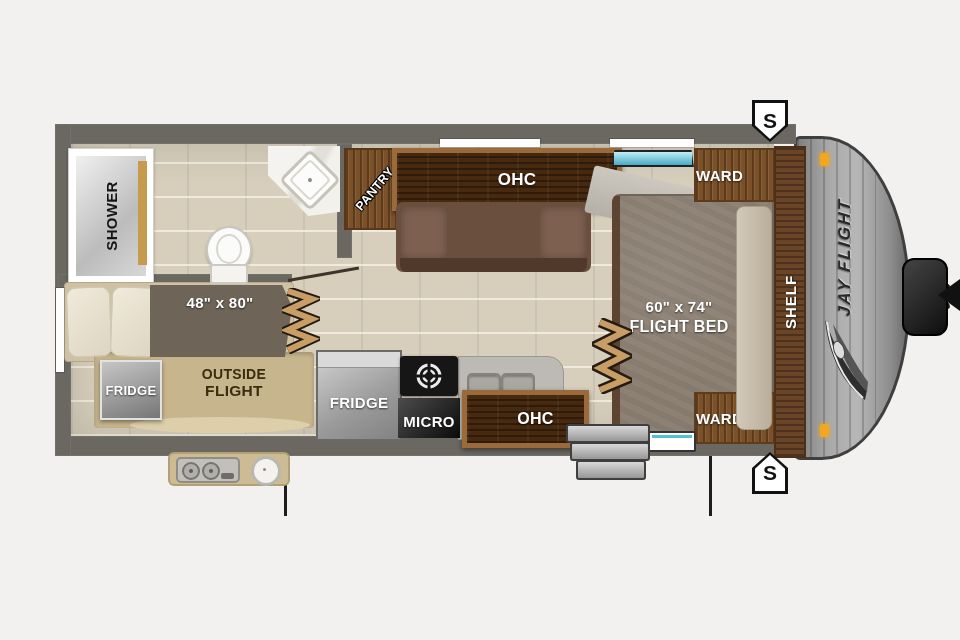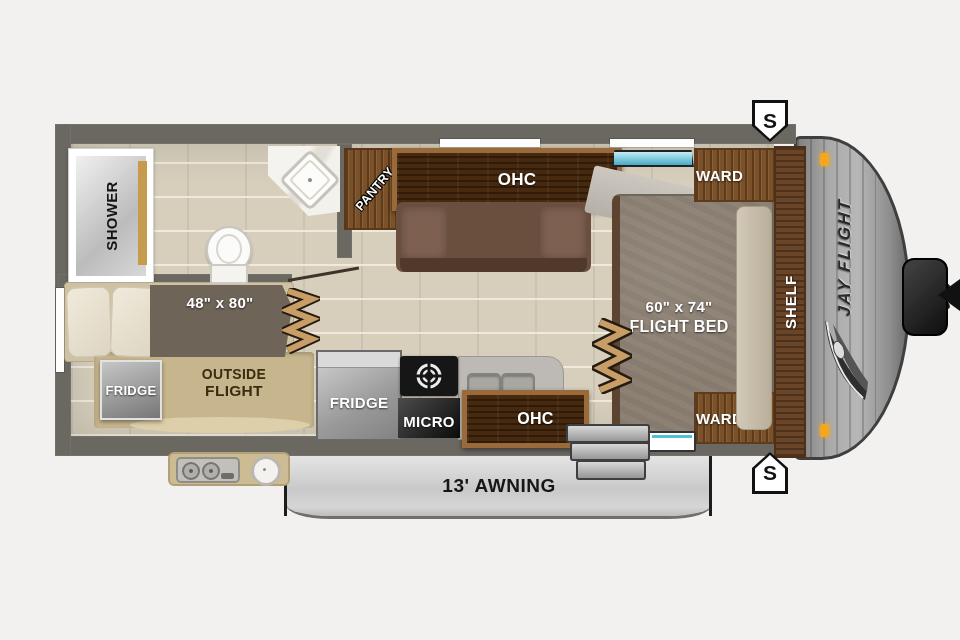--- a/index.html
+++ b/index.html
@@ -170,23 +170,20 @@
   .smark-in{position:absolute;inset:3px;background:#fff;display:flex;align-items:center;justify-content:center;}
   .pent-down{clip-path:polygon(0 0,100% 0,100% 62%,50% 100%,0 62%);}
   .pent-up{clip-path:polygon(50% 0,100% 38%,100% 100%,0 100%,0 38%);}
   .smark span{font-size:21px;font-weight:700;color:#111;}
 </style>
 </head>
 <body>
 
 <div id="canvas">
 
-  <div class="abs awning">
-    <span class="awning-lbl">13' AWNING</span>
-  </div>
   <div class="abs awning-edge" style="left:284px;top:454px;"></div>
   <div class="abs awning-edge" style="left:709px;top:454px;"></div>
 
   <div class="abs hbar" style="left:872px;top:258px;width:82px;transform:rotate(19deg);"></div>
   <div class="abs hbar" style="left:872px;top:328px;width:82px;transform:rotate(-19deg);"></div>
   <div class="abs tank"></div>
   <div class="abs coupler"></div>
   <div class="abs coupler-stem"></div>
 
   <div class="abs cap">

